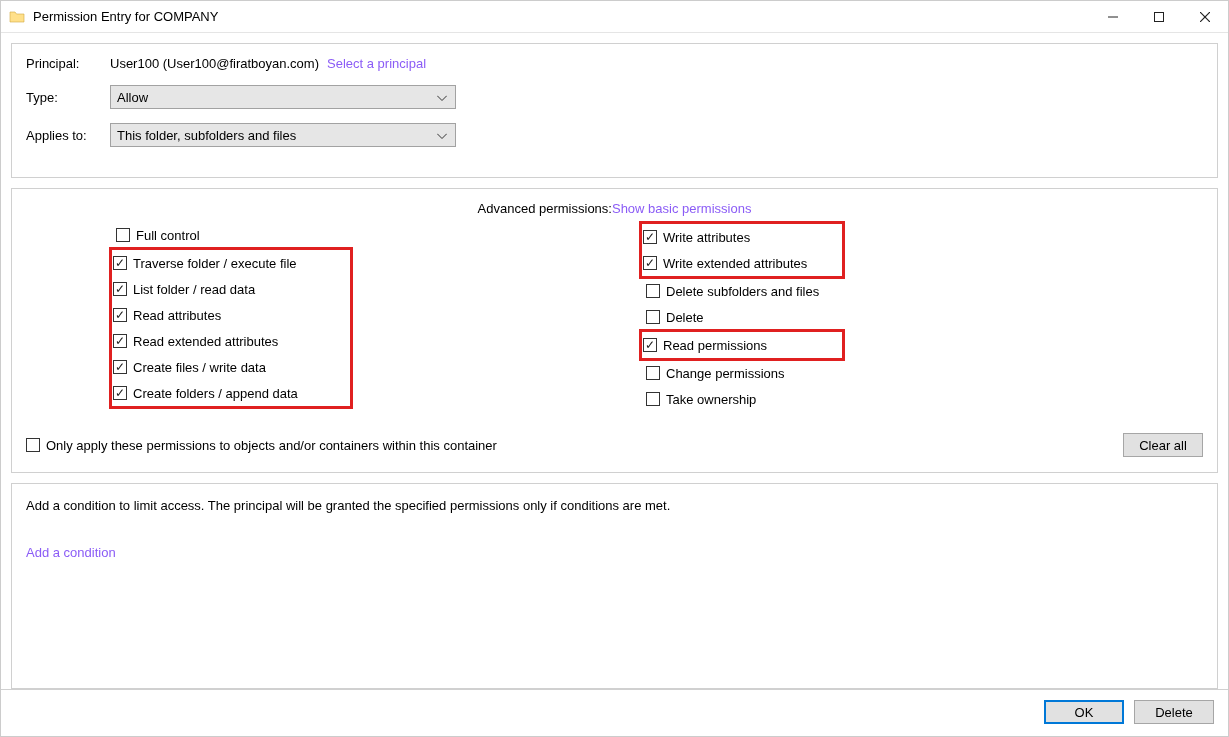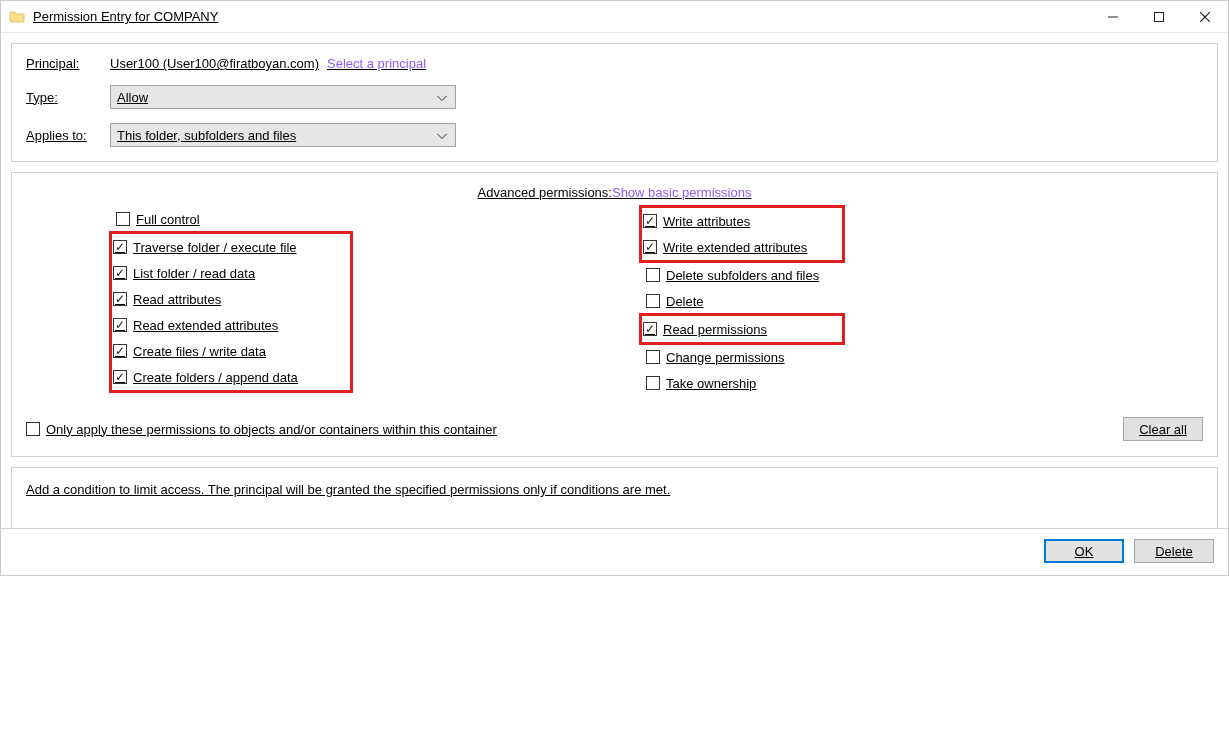--- a/index.html
+++ b/index.html
@@ -5,25 +5,24 @@
   * { box-sizing: border-box; }
   html, body {
     margin: 0; padding: 0;
     font-family: "Segoe UI", Tahoma, sans-serif;
     font-size: 13px;
     color: #000;
     background: #fff;
   }
   .window {
     width: 1229px;
-    height: 576px;
+    height: 737px;
     display: flex;
     flex-direction: column;
     border: 1px solid #ccc;
-    text-decoration: underline;
   }
   .titlebar {
     height: 32px;
     display: flex;
     align-items: center;
     padding: 0 0 0 8px;
     border-bottom: 1px solid #e5e5e5;
   }
   .titlebar .folder-icon {
     width: 16px; height: 16px;
@@ -218,21 +217,21 @@
         <span class="form-label">Type:</span>
         <div class="dropdown">
           <span>Allow</span>
           <span class="caret">
             <svg width="10" height="6" viewBox="0 0 10 6">
                 <path d="M0 0 L5 5 L10 0" fill="none" stroke="#333" stroke-width="1"></path>
               </svg>
           </span>
         </div>
       </div>
-      <div class="form-row" style="margin-bottom:0;">
+      <div class="form-row" style="margin-bottom:16px;">
         <span class="form-label">Applies to:</span>
         <div class="dropdown">
           <span>This folder, subfolders and files</span>
           <span class="caret">
             <svg width="10" height="6" viewBox="0 0 10 6">
                 <path d="M0 0 L5 5 L10 0" fill="none" stroke="#333" stroke-width="1"></path>
               </svg>
           </span>
         </div>
       </div>

